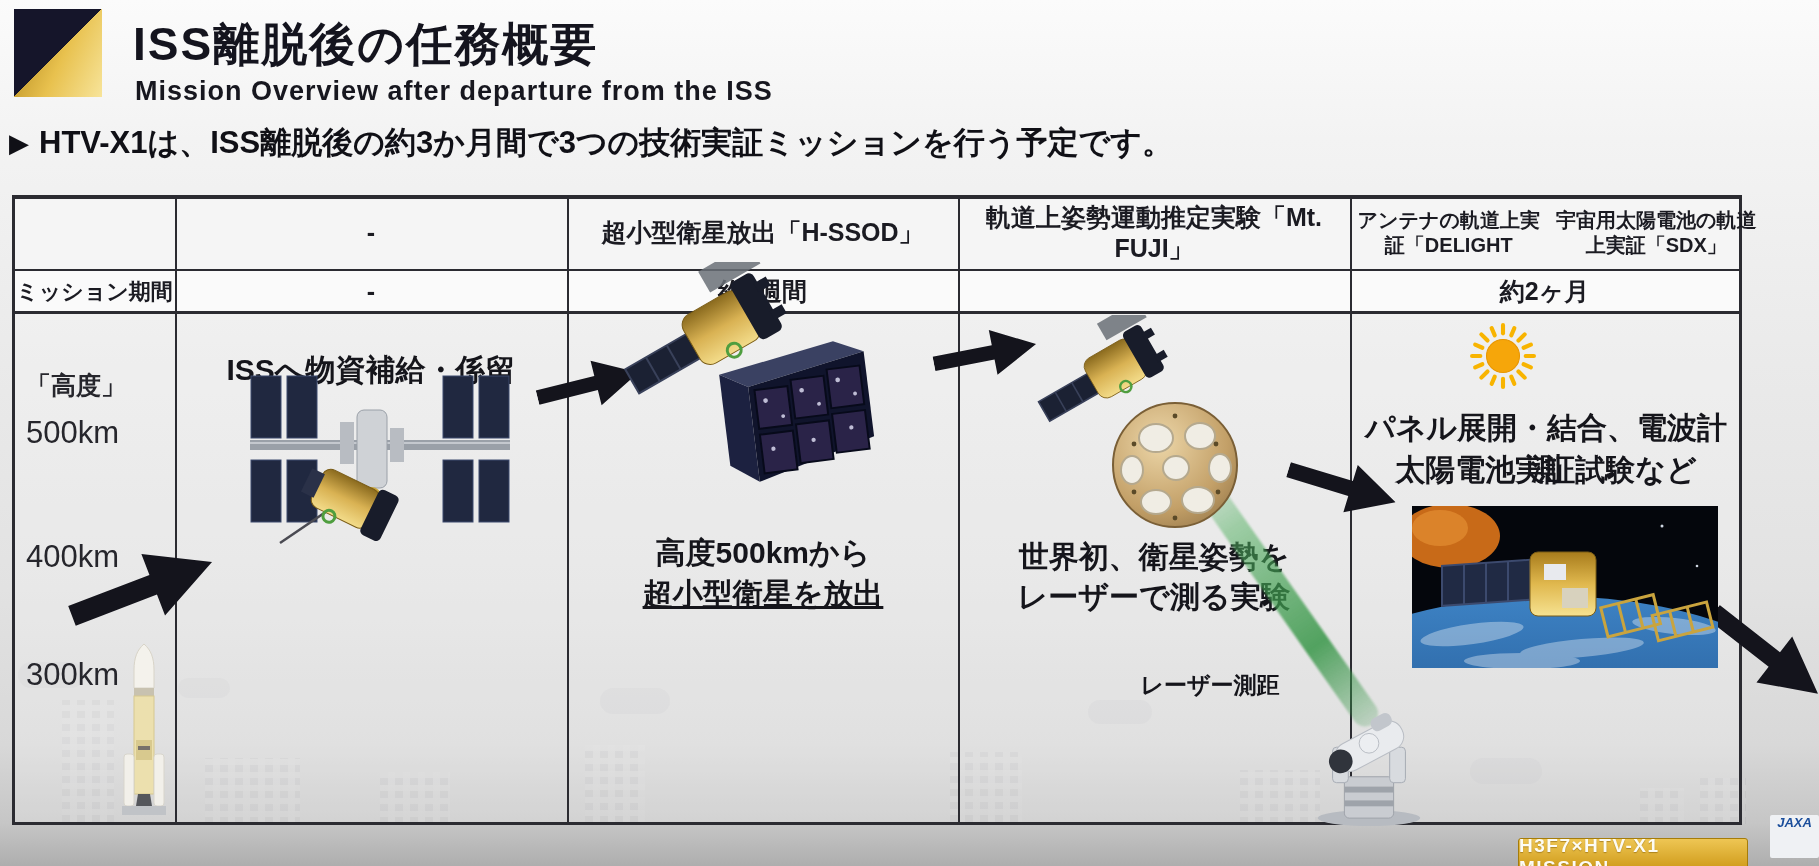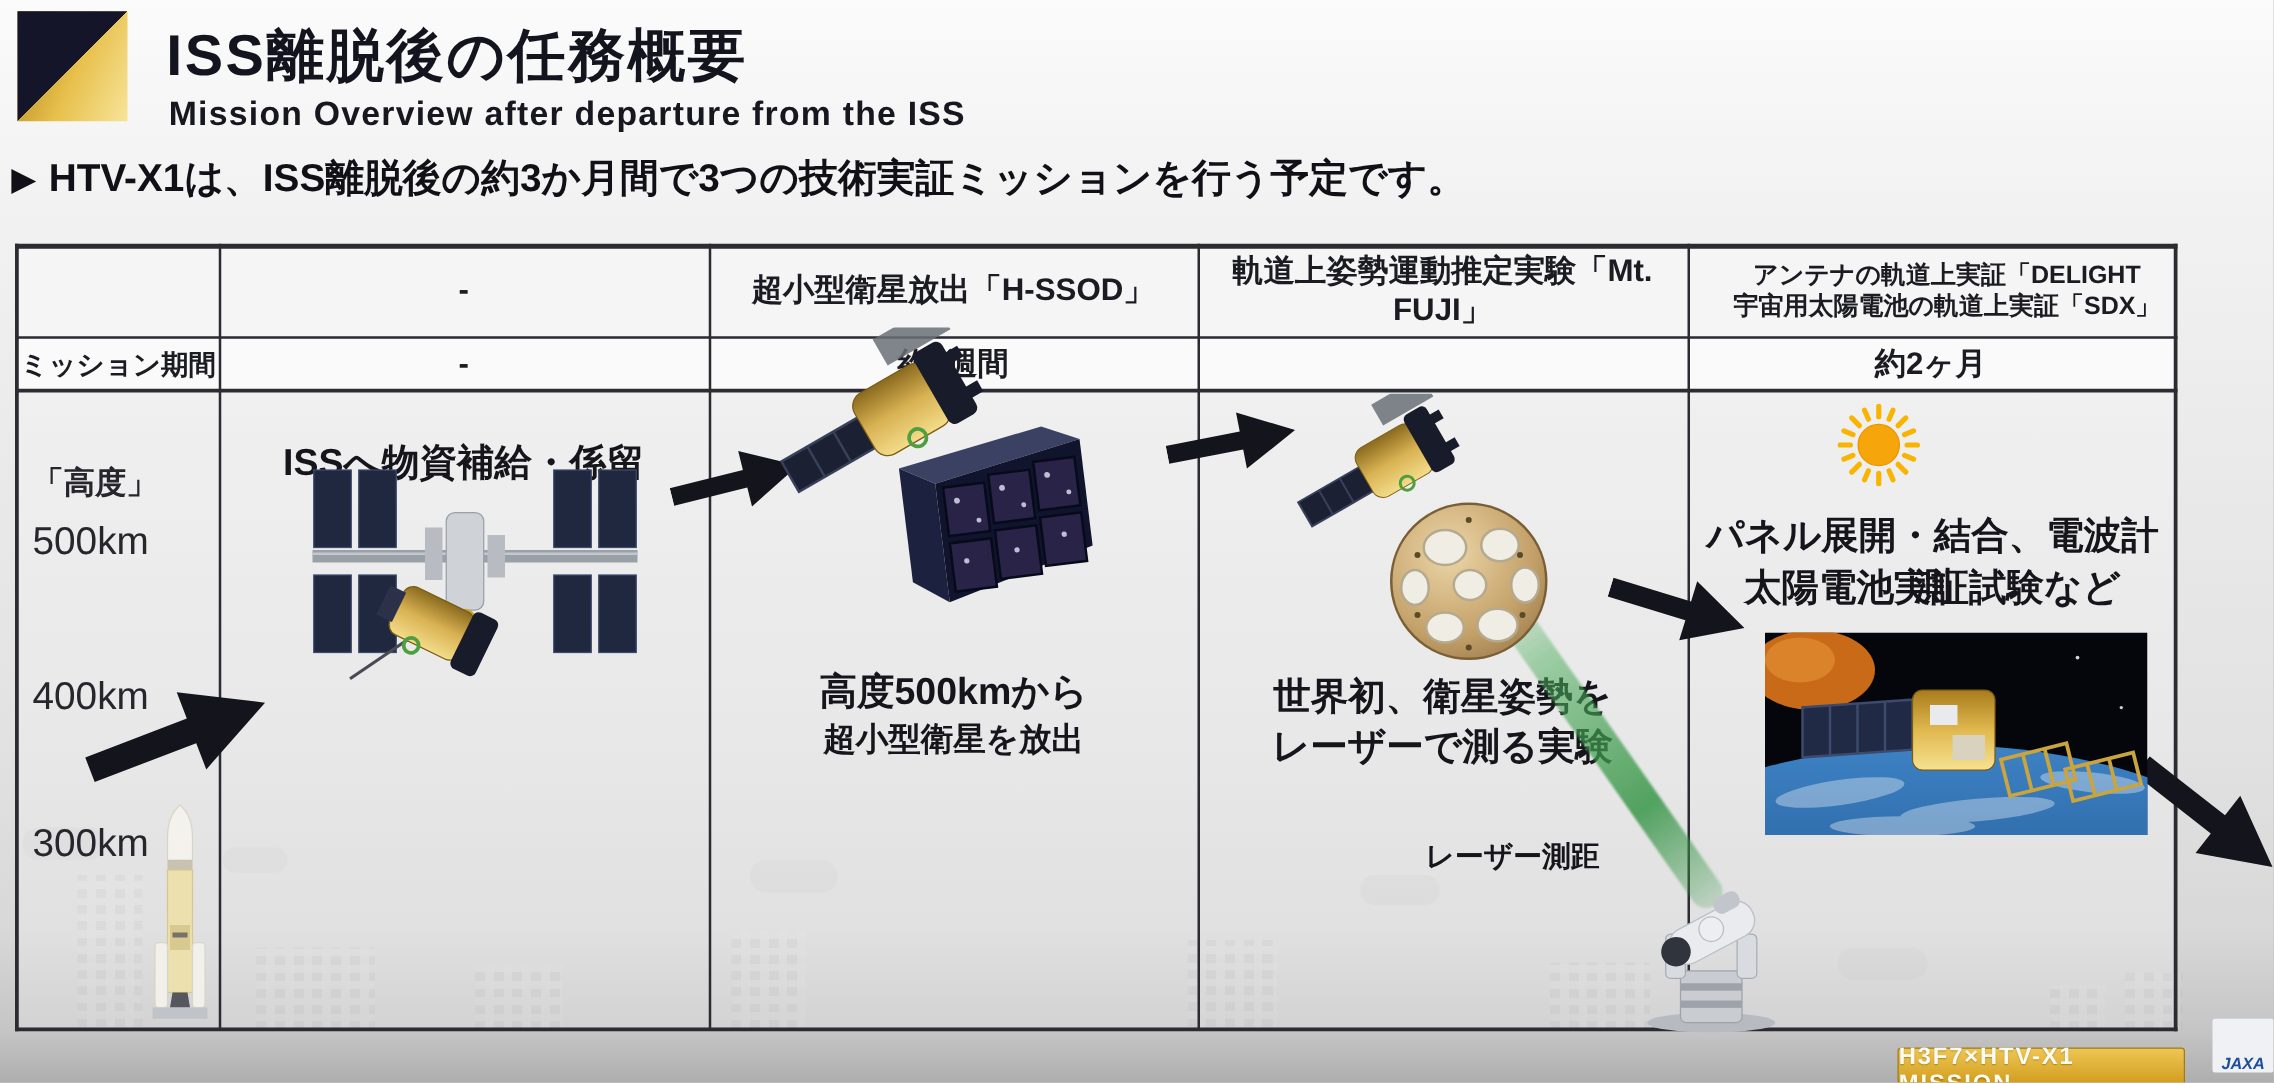--- a/index.html
+++ b/index.html
@@ -28,21 +28,21 @@
   .arrow svg{display:block;width:100%;height:100%;}
   
   .laser{left:1176px;top:462px;width:26px;height:320px;transform:rotate(-35deg);transform-origin:top center;border-radius:14px;
     background:linear-gradient(180deg,rgba(82,176,96,0) 0%,rgba(82,176,96,.5) 25%,rgba(56,150,72,.85) 70%,rgba(56,150,72,.2) 100%);
     filter:blur(1px);}
   
   .badge{left:1518px;top:838px;width:228px;height:36px;border-radius:3px;border:1px solid #a57c0a;
     background:linear-gradient(180deg,#eec654,#c9920e);display:flex;align-items:center;justify-content:center;
     font-size:19px;font-weight:bold;letter-spacing:1.5px;color:#fdfcf4;text-shadow:0 1px 1px rgba(140,100,10,.6);}
   .jaxabox{left:1770px;top:815px;width:49px;height:43px;background:#eff1f4;border-radius:2px;
-    display:flex;align-items:flex-end;justify-content:center;}
+    display:flex;align-items:flex-start;justify-content:center;}
   .jaxatxt{font-style:italic;font-weight:bold;font-size:13px;color:#1b4e9b;letter-spacing:0;}
   
   .bldg{position:absolute;opacity:.07;background-color:#70707c;
     background-image:repeating-linear-gradient(0deg,transparent 0 7px,rgba(255,255,255,.85) 7px 13px),
                      repeating-linear-gradient(90deg,transparent 0 8px,rgba(255,255,255,.85) 8px 15px);}
   .cloud{position:absolute;background:#8d8d96;border-radius:999px;opacity:.07;}
 </style>
 </head>
 <body>
 
@@ -81,38 +81,38 @@
   <div class="tline" style="left:175px;top:195px;width:2px;height:628px;"></div>
   <div class="tline" style="left:567px;top:195px;width:2px;height:628px;"></div>
   <div class="tline" style="left:958px;top:195px;width:2px;height:628px;"></div>
   <div class="tline" style="left:1350px;top:195px;width:2px;height:628px;"></div>
   <div class="tline" style="left:12px;top:269px;width:1730px;height:2px;"></div>
   <div class="tline" style="left:12px;top:311px;width:1730px;height:3px;"></div>
 
   <div class="cell" style="left:175px;top:197px;width:392px;height:72px;font-size:25px;">-</div>
   <div class="cell" style="left:567px;top:197px;width:391px;height:72px;font-size:25px;">超小型衛星放出「H-SSOD」</div>
   <div class="cell" style="left:958px;top:197px;width:392px;height:72px;font-size:25px;">軌道上姿勢運動推定実験「Mt. FUJI」</div>
-  <div class="cell" style="left:1350px;top:197px;width:415px;height:72px;font-size:20px;flex-direction:column;">
+  <div class="cell" style="left:1350px;top:197px;width:415px;height:72px;font-size:20px;flex-direction:row;">
     <span>アンテナの軌道上実証「DELIGHT</span>
     <span>宇宙用太陽電池の軌道上実証「SDX」</span>
   </div>
 
   <div class="cell" style="left:14px;top:272px;width:161px;height:39px;font-size:22px;">ミッション期間</div>
   <div class="cell" style="left:175px;top:272px;width:392px;height:39px;font-size:25px;">-</div>
   <div class="cell" style="left:567px;top:272px;width:391px;height:39px;font-size:25px;">約1週間</div>
   <div class="cell" style="left:1350px;top:272px;width:389px;height:39px;font-size:25px;border-radius:18px;">約2ヶ月</div>
 
   <div class="alt" style="left:26px;top:322px;font-size:25px;font-weight:bold;">「高度」</div>
   <div class="alt" style="left:26px;top:368px;font-size:31px;">500km</div>
   <div class="alt" style="left:26px;top:492px;font-size:31px;">400km</div>
   <div class="alt" style="left:26px;top:610px;font-size:31px;">300km</div>
 
   <div class="cap" style="left:185px;top:350px;width:372px;font-size:30px;">ISSへ物資補給・係留</div>
   <div class="cap" style="left:577px;top:533px;width:372px;font-size:30px;">高度500kmから</div>
-  <div class="cap" style="left:577px;top:574px;width:372px;font-size:26px;">超小型衛星を放出</div>
+  <div class="cap" style="left:577px;top:574px;width:372px;font-size:30px;text-decoration:underline;">超小型衛星を放出</div>
   <div class="cap" style="left:968px;top:537px;width:372px;font-size:30px;">世界初、衛星姿勢を</div>
   <div class="cap" style="left:968px;top:577px;width:372px;font-size:30px;">レーザーで測る実験</div>
   <div class="cap" style="left:1090px;top:670px;width:240px;font-size:23px;">レーザー測距</div>
   <div class="cap" style="left:1360px;top:450px;width:372px;font-size:30px;">太陽電池実証試験など</div>
   <div class="cap" style="left:1360px;top:408px;width:372px;font-size:30px;">パネル展開・結合、電波計測</div>
 
   <div class="arrow" style="left:58px;top:550px;width:168px;height:78px;transform:rotate(-21deg);">
     <svg viewBox="0 0 100 52">
         <polygon points="0,19 58,19 58,4 100,26 58,48 58,33 0,33" fill="#14141c"></polygon>
       </svg>

